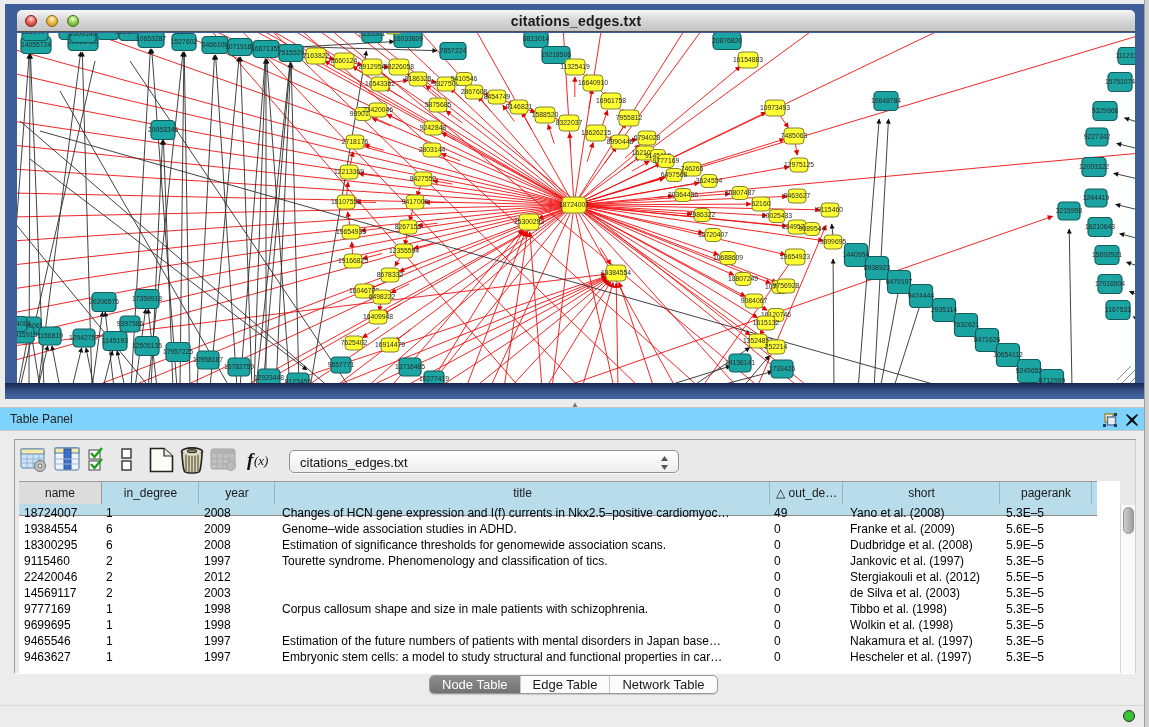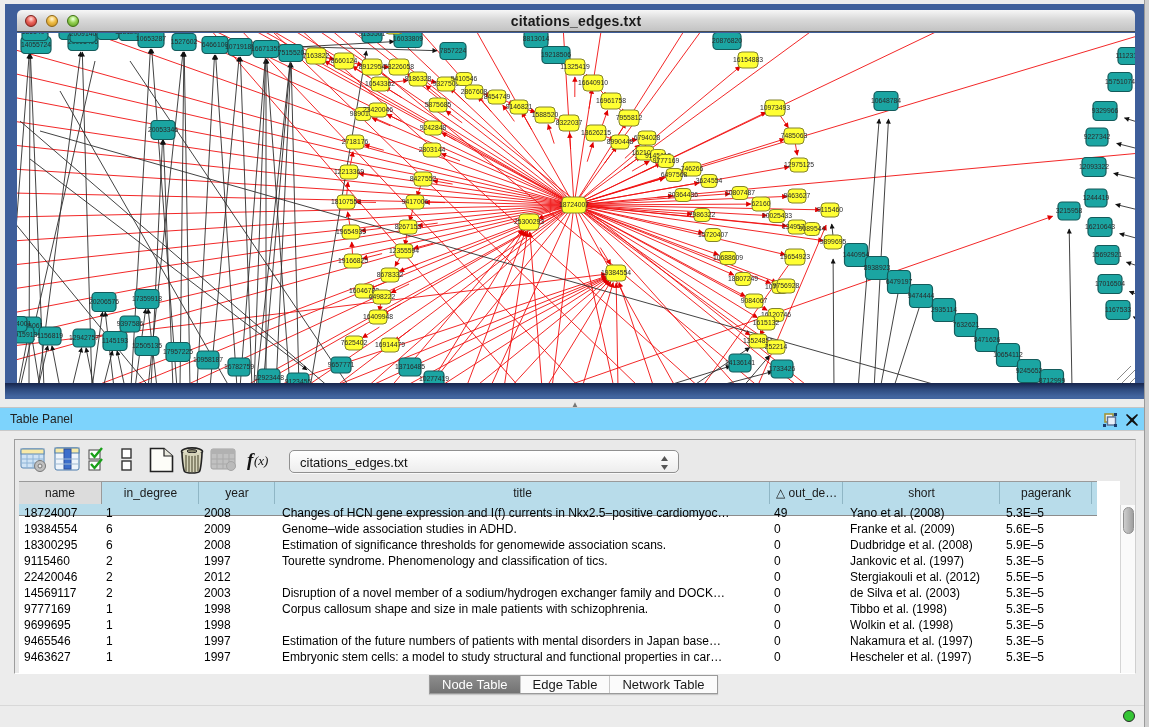--- a/index.html
+++ b/index.html
@@ -29,21 +29,21 @@
 #combo svg{position:absolute;right:8px;top:3.5px}
 #table{position:absolute;left:4px;top:41px;width:1101px;height:192px;background:#fff}
 #thead{position:absolute;left:0;top:0;width:1078px;height:35px;background:#b8dcea;border-top:1px solid #9a9a9a;border-bottom:1px solid #8c8c8c}
 #thead .h{position:absolute;top:0;height:22px;line-height:22px;text-align:center;font-size:12px;color:#1a1a1a;border-right:1px solid #8fb6c5}
 #thead .hg{background:#dcdcdc;border-right:1px solid #9a9a9a}
 .tr{position:absolute;left:0;width:1078px;height:16px;font-size:12px;color:#000;white-space:nowrap}
 .c{position:absolute;top:1px}
 #vsb{position:absolute;right:0;top:65px;width:15px;height:168px;background:#fafafa;border-left:1px solid #d5d5d5}
 #vsb .th{position:absolute;left:1.5px;top:2px;width:11px;height:27px;border-radius:6px;background:linear-gradient(90deg,#cecece,#9f9f9f);border:1px solid #8f8f8f}
 #tabs{position:absolute;left:0;top:275px;width:1149px;height:26px}
-#seg{position:absolute;left:429px;top:1px;height:19px;border:1px solid #9a9a9a;border-radius:0;overflow:hidden;background:#fbfbfb;box-shadow:0 1px 1px rgba(0,0,0,.15)}
+#seg{position:absolute;left:429px;top:1px;height:19px;border:1px solid #9a9a9a;border-radius:5px;overflow:hidden;background:#fbfbfb;box-shadow:0 1px 1px rgba(0,0,0,.15)}
 #seg span{display:inline-block;height:19px;line-height:18px;padding:0 12px;font-size:13px;color:#1a1a1a;float:left}
 #seg .on{background:linear-gradient(#8d8d8d,#6f6f6f);color:#fff}
 #seg .sp{padding:0;width:1px;background:#c7c7c7;height:19px}
 #membar{position:absolute;left:0;top:306px;width:1149px;height:22px;border-top:1px solid #d8d8d8;background:#ececec}
 #membar .mt{position:absolute;right:30px;top:19px;font-size:11px;color:#222}
 #membar .dot{position:absolute;right:14px;top:3.5px;width:12px;height:12px;border-radius:50%;background:#35c535;border:1.5px solid #2a2a2a}
 #redge{position:absolute;right:0;top:0;width:5px;height:727px;background:#cfcfcf;border-left:1px solid #9a9a9a}
 .c1{left:5px}.c2{left:87px}.c3{left:185px}.c4{left:263px}.c5{left:755px}.c6{left:831px}.c7{left:987px}</style></head>
 <body>
 <div id="app">
@@ -1000,21 +1000,20 @@
             <span class="c c2">2</span>
             <span class="c c3">2012</span>
             <span class="c c5">0</span>
             <span class="c c6">Stergiakouli et al. (2012)</span>
             <span class="c c7">5.5E–5</span>
           </div>
           <div class="tr" style="top:104px">
             <span class="c c1">14569117</span>
             <span class="c c2">2</span>
             <span class="c c3">2003</span>
-            <span class="c c4">Disruption of a novel member of a sodium/hydrogen exchanger family and DOCK…</span>
             <span class="c c5">0</span>
             <span class="c c6">de Silva et al. (2003)</span>
             <span class="c c7">5.3E–5</span>
           </div>
           <div class="tr" style="top:120px">
             <span class="c c1">9777169</span>
             <span class="c c2">1</span>
             <span class="c c3">1998</span>
             <span class="c c4">Corpus callosum shape and size in male patients with schizophrenia.</span>
             <span class="c c5">0</span>

